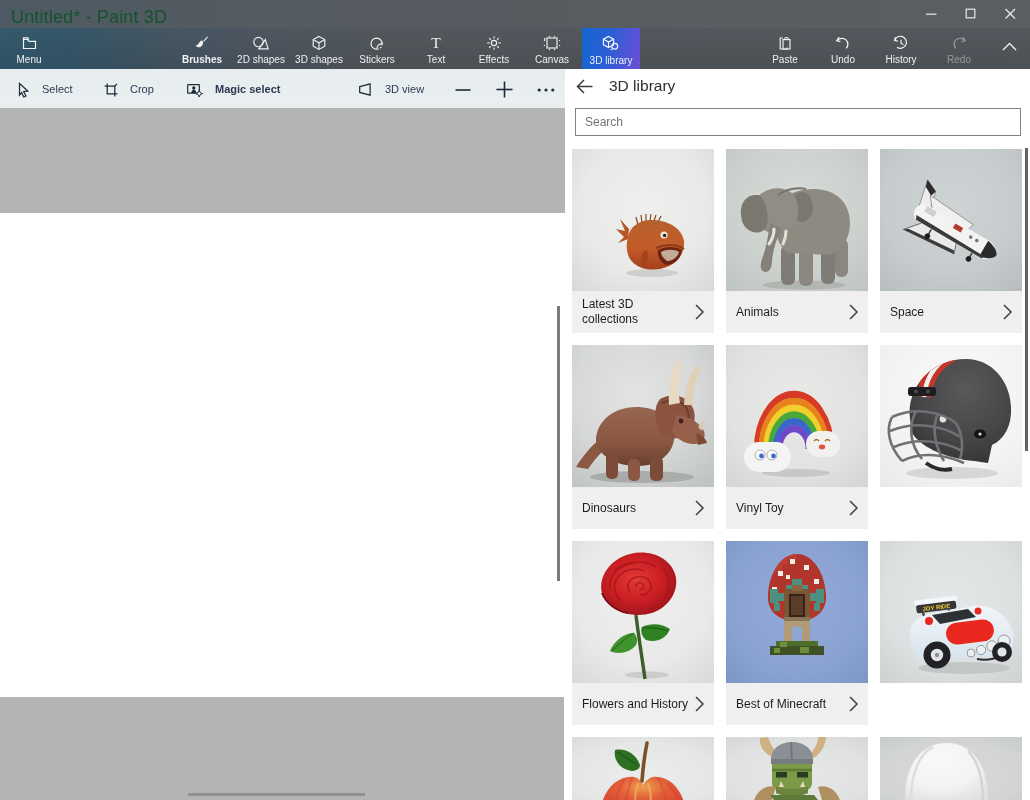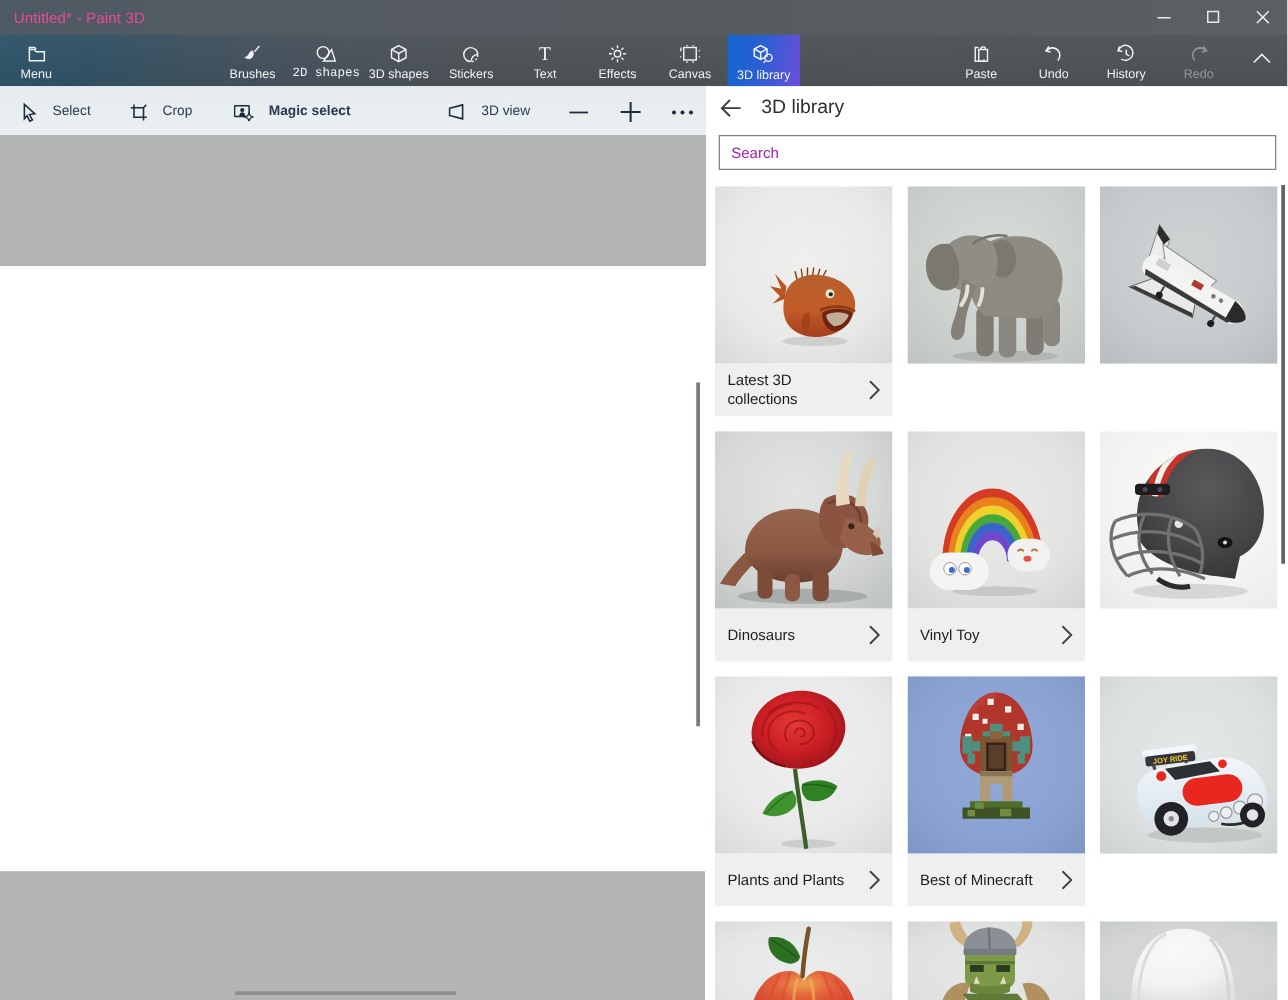--- a/index.html
+++ b/index.html
@@ -1,20 +1,20 @@
 <!DOCTYPE html>
 <html><head>
 <meta charset="utf-8">
 <style>
   html,body{margin:0;padding:0;}
   body{width:1030px;height:800px;overflow:hidden;font-family:"Liberation Sans",sans-serif;position:relative;background:#fff;}
   .abs{position:absolute;}
   
   #titlebar{left:0;top:0;width:1030px;height:28px;background:linear-gradient(90deg,#4e5a63 0%,#545b61 25%,#585c61 55%,#5b5e63 100%);}
-  #title-text{left:11px;top:7px;font-size:12px;color:#ec4899;letter-spacing:0.15px;}
+  #title-text{left:11px;top:7px;font-size:18px;color:#14532d;letter-spacing:0.15px;}
   
   #ribbon{left:0;top:28px;width:1030px;height:41px;background:linear-gradient(180deg,rgba(70,90,100,0.10) 0%,rgba(10,25,35,0.12) 100%),linear-gradient(90deg,#33596e 0%,#35576a 7%,#425663 14%,#4e5660 24%,#53575b 36%,#54585c 100%);}
   .rtab{position:absolute;top:0;width:58px;height:41px;text-align:center;color:#eef0f2;}
   .rtab svg{display:block;margin:7px auto 0;}
   .rtab .lbl{font-size:10px;display:block;margin-top:3px;}
   .dim{opacity:0.42;}
   #lib-btn{background:linear-gradient(100deg,#1565d0 0%,#2a5fd4 45%,#6b4ed8 100%);}
   
   #toolbar{left:0;top:69px;width:570px;height:39px;background:linear-gradient(180deg,#e7ecef 0%,#eaeff1 100%);color:#1d2c3a;}
   .titem{position:absolute;top:0;height:39px;display:flex;align-items:center;font-size:11px;color:#2b3850;}
@@ -22,21 +22,21 @@
   #graytop{left:0;top:108px;width:565px;height:105px;background:#b3b5b5;}
   #whitecanvas{left:0;top:213px;width:565px;height:484px;background:#ffffff;}
   #graybottom{left:0;top:697px;width:564px;height:103px;background:#b3b5b5;}
   #vscroll-left{left:557px;top:306px;width:2.5px;height:275px;background:#777b7b;}
   #hscroll{left:188px;top:793px;width:177px;height:2.5px;background:#8f9191;}
   
   #panel{left:565px;top:69px;width:465px;height:731px;background:#ffffff;}
   #back-arrow{left:576px;top:79px;}
   #panel-title{left:609px;top:77px;font-size:15.5px;color:#2e2e2e;}
   #searchbox{left:575px;top:108px;width:444px;height:26px;border:1px solid #7e8285;background:#fff;}
-  #search-ph{left:585px;top:115px;font-size:12px;color:#a21caf;}
+  #search-ph{left:585px;top:115px;font-size:12px;color:#737373;}
   #vscroll-right{left:1025px;top:148px;width:2.5px;height:303px;background:#606465;}
   
   .card{position:absolute;width:142px;}
   .cimg{width:142px;height:142px;display:block;}
   .clabel{position:absolute;left:0;top:142px;width:142px;height:42px;background:#eeefee;display:flex;align-items:center;}
   .clabel .txt{font-size:12px;color:#1c1c1c;margin-left:10px;line-height:1.25;}
   .clabel svg{position:absolute;right:9px;top:50%;margin-top:-9px;}
   .card4 .cimg{height:63px;}
 </style>
 </head>
@@ -56,30 +56,30 @@
 <div class="abs" id="ribbon-items" style="left:0;top:28px;width:1030px;height:41px;">
   <div class="rtab" style="left:0px;">
     <svg width="17" height="16" viewBox="0 0 17 16">
         <g fill="none" stroke="#f1f2f3" stroke-width="1.2">
           <path d="M2.5 4.5 h4 l1.5 1.8 h6.5 v7.2 h-12 z"></path>
           <path d="M2.5 4.5 v-1.6 h4.2 l1.3 1.6"></path>
         </g>
       </svg>
     <span class="lbl">Menu</span>
   </div>
-  <div class="rtab" style="left:173px;">
+  <div class="rtab" style="left:173px;font-weight:bold;">
     <svg width="18" height="16" viewBox="0 0 18 16">
         <g fill="none" stroke="#f1f2f3" stroke-width="1.15">
           <path d="M10.5 6.5 L14.5 1.8"></path>
           <path d="M9.2 5.2 c-1.4 .3 -2.6 1.6 -3.4 3.1 -.9 1.6 -2.2 2.3 -3.3 2.2 1.2 1.5 3.4 2.3 5.1 1.4 1.6 -.8 2.6 -2.6 2.4 -4.3 z" fill="#f1f2f3" stroke="none"></path>
         </g>
       </svg>
     <span class="lbl">Brushes</span>
   </div>
-  <div class="rtab" style="left:232px;font-family:Liberation Mono, monospace;">
+  <div class="rtab" style="left:232px;">
     <svg width="18" height="16" viewBox="0 0 18 16">
         <g fill="none" stroke="#f1f2f3" stroke-width="1.15">
           <circle cx="6.5" cy="7" r="4.7"></circle>
           <path d="M6.8 13.8 L16.2 13.8 L13.3 4.6 Z"></path>
         </g>
       </svg>
     <span class="lbl">2D shapes</span>
   </div>
   <div class="rtab" style="left:290px;">
     <svg width="18" height="16" viewBox="0 0 18 16">
@@ -331,20 +331,26 @@
     <path d="M30 50 C38 38 56 36 66 44 C74 52 74 66 68 76 C60 86 44 87 35 79 C27 71 25 59 30 50 Z" fill="#908d85"></path>
 
     <path d="M30 46 C18 46 12 58 16 72 C20 84 33 87 40 79 C44 68 40 52 33 46 Z" fill="#7b7870"></path>
 
     <path d="M44 74 C42 88 40 100 36 110 C34 117 34 122 39 123 C44 123 46 118 46 112 C47 100 51 88 56 80 Z" fill="#84817a"></path>
 
     <path d="M48 80 C48 86 46 91 43 95" stroke="#e6e1d4" stroke-width="3.2" fill="none" stroke-linecap="round"></path>
     <path d="M60 82 C60 87 59 91 57 95" stroke="#e6e1d4" stroke-width="3" fill="none" stroke-linecap="round"></path>
     <path d="M52 46 C60 40 72 38 80 40" stroke="#767369" stroke-width="2" fill="none"></path>
   </svg>
+  <div class="clabel">
+        <span class="txt">Animals</span>
+    <svg width="11" height="18" viewBox="0 0 11 18">
+          <polyline points="2,2 9,9 2,16" fill="none" stroke="#404040" stroke-width="1.5"></polyline>
+        </svg>
+  </div>
 </div>
 <div class="card" style="left:880px;top:149px;">
   <svg class="cimg" viewBox="0 0 142 142">
     <defs>
           <radialGradient id="spbg" cx="50%" cy="40%" r="78%">
             <stop offset="0%" stop-color="#ced3d4"></stop>
             <stop offset="60%" stop-color="#c6cbcd"></stop>
             <stop offset="100%" stop-color="#b7bdbf"></stop>
           </radialGradient>
         </defs>
@@ -364,20 +370,26 @@
       <rect x="33" y="63" width="11" height="6" fill="#cfcfce"></rect>
       <rect x="66" y="64" width="9" height="5" fill="#b43a30"></rect>
       <circle cx="93" cy="68" r="1.8" fill="#777"></circle>
           <circle cx="86" cy="68" r="1.8" fill="#777"></circle>
       <line x1="48" y1="81" x2="48" y2="88" stroke="#444" stroke-width="1.6"></line>
           <circle cx="48" cy="89" r="2.8" fill="#1e1e1e"></circle>
       <line x1="95" y1="81" x2="95" y2="87" stroke="#444" stroke-width="1.6"></line>
           <circle cx="95" cy="88" r="2.8" fill="#1e1e1e"></circle>
     </g>  
       </svg>
+  <div class="clabel">
+        <span class="txt">Space</span>
+    <svg width="11" height="18" viewBox="0 0 11 18">
+          <polyline points="2,2 9,9 2,16" fill="none" stroke="#404040" stroke-width="1.5"></polyline>
+        </svg>
+  </div>
 </div>
 
 <div class="card" style="left:572px;top:345px;border-radius:28px;">
   <svg class="cimg" viewBox="0 0 142 142">
     <defs>
           <radialGradient id="dibg" cx="45%" cy="35%" r="80%">
             <stop offset="0%" stop-color="#e2e4e3"></stop>
             <stop offset="55%" stop-color="#d6d9d8"></stop>
             <stop offset="100%" stop-color="#bfc3c2"></stop>
           </radialGradient>
@@ -531,21 +543,21 @@
       <path d="M42 30 C52 20 72 18 84 26"></path>
       <path d="M38 48 C36 34 48 24 62 22"></path>
       <path d="M90 26 C98 34 99 48 92 58"></path>
       <path d="M50 60 C42 54 40 44 46 36 C52 28 64 26 72 30"></path>
       <path d="M58 52 C54 46 56 38 64 36 C72 34 78 38 79 44 C80 50 74 55 68 54"></path>
       <path d="M64 46 C64 42 68 40 71 43 C73 46 71 49 68 48"></path>
     </g>
     <path d="M30 52 C34 62 44 70 56 72" stroke="#7e0e14" stroke-width="2" fill="none"></path>
   </svg>
   <div class="clabel">
-        <span class="txt">Plants and Plants</span>
+        <span class="txt">Flowers and History</span>
     <svg width="11" height="18" viewBox="0 0 11 18">
           <polyline points="2,2 9,9 2,16" fill="none" stroke="#404040" stroke-width="1.5"></polyline>
         </svg>
   </div>
 </div>
 <div class="card" style="left:726px;top:541px;">
   <svg class="cimg" viewBox="0 0 142 142">
     <defs>
           <radialGradient id="mcbg" cx="50%" cy="45%" r="80%">
             <stop offset="0%" stop-color="#93aad8"></stop>

